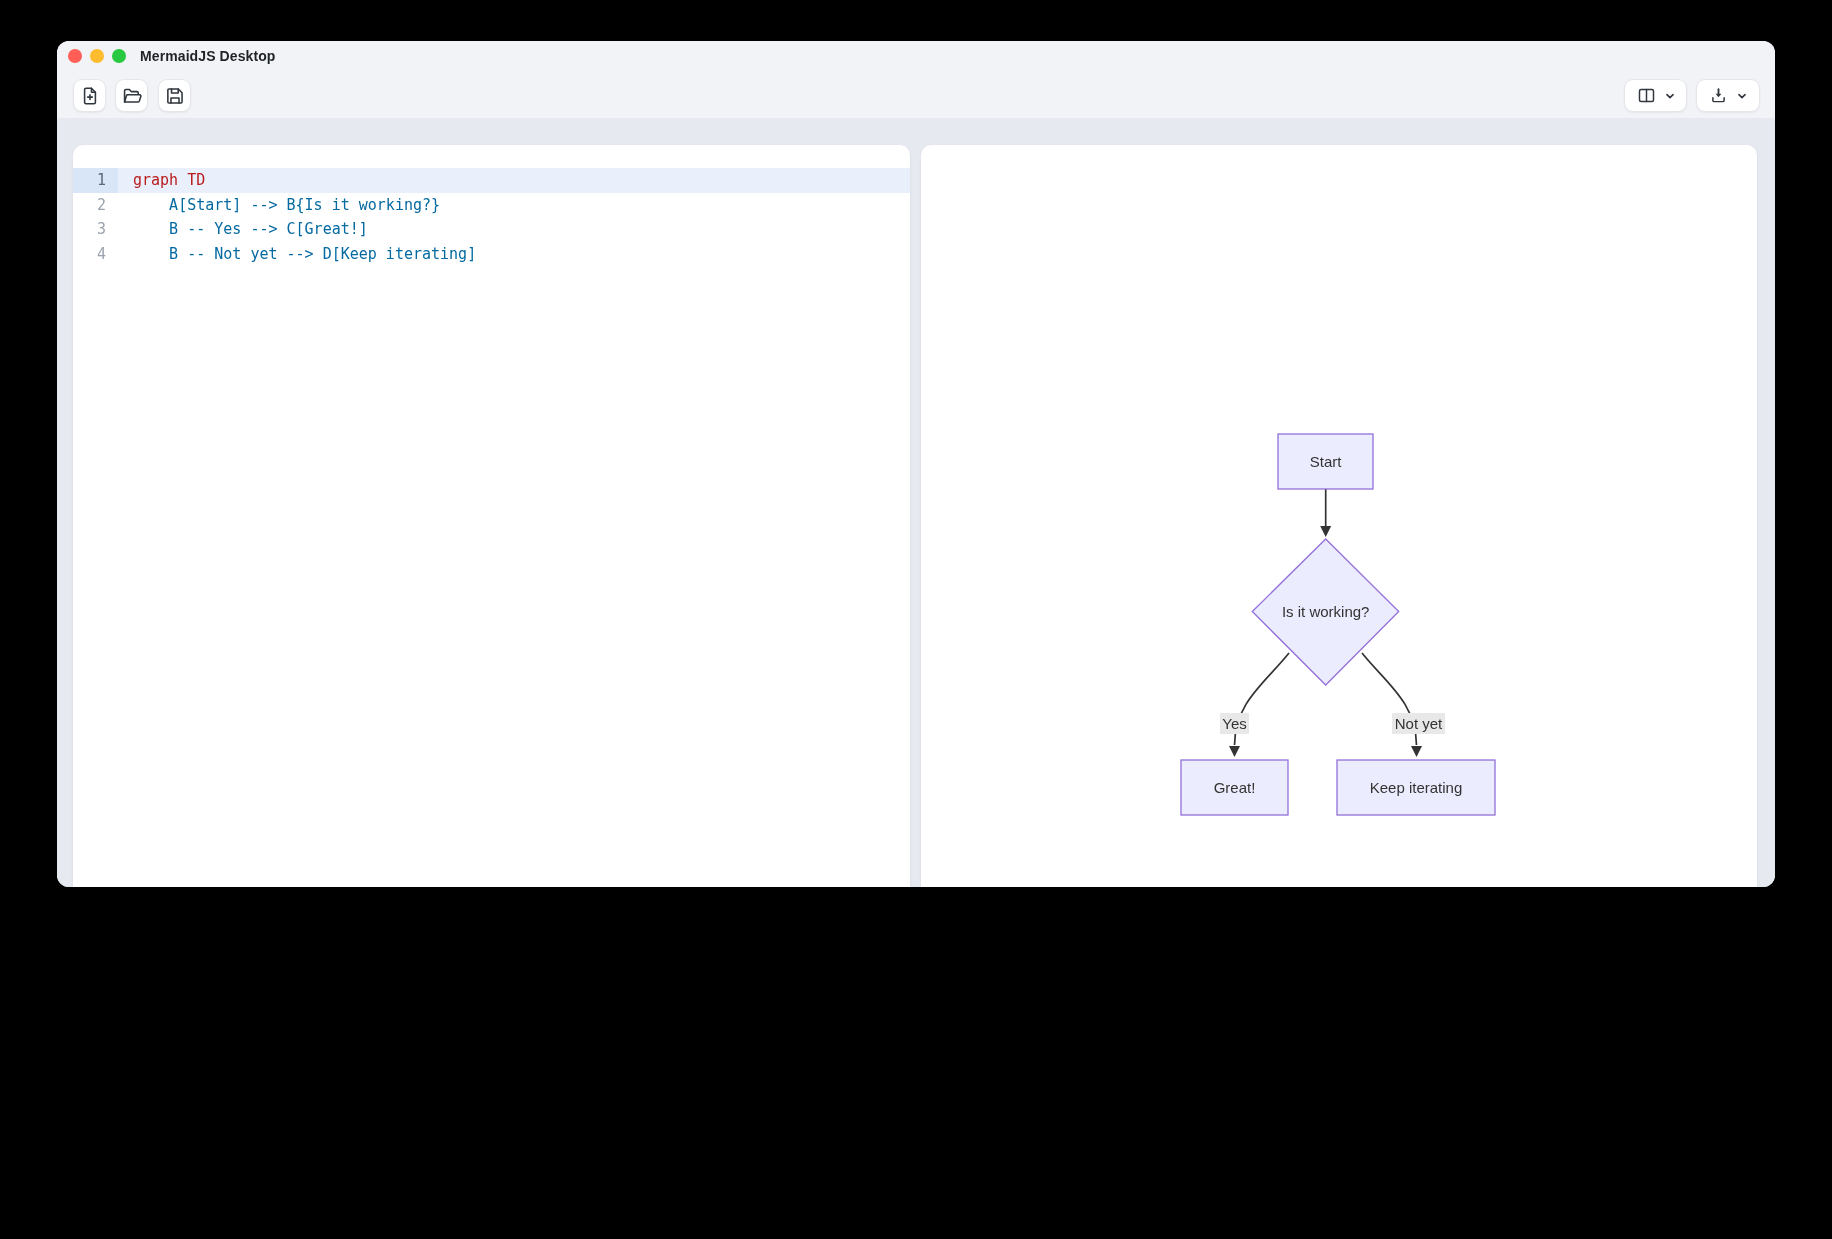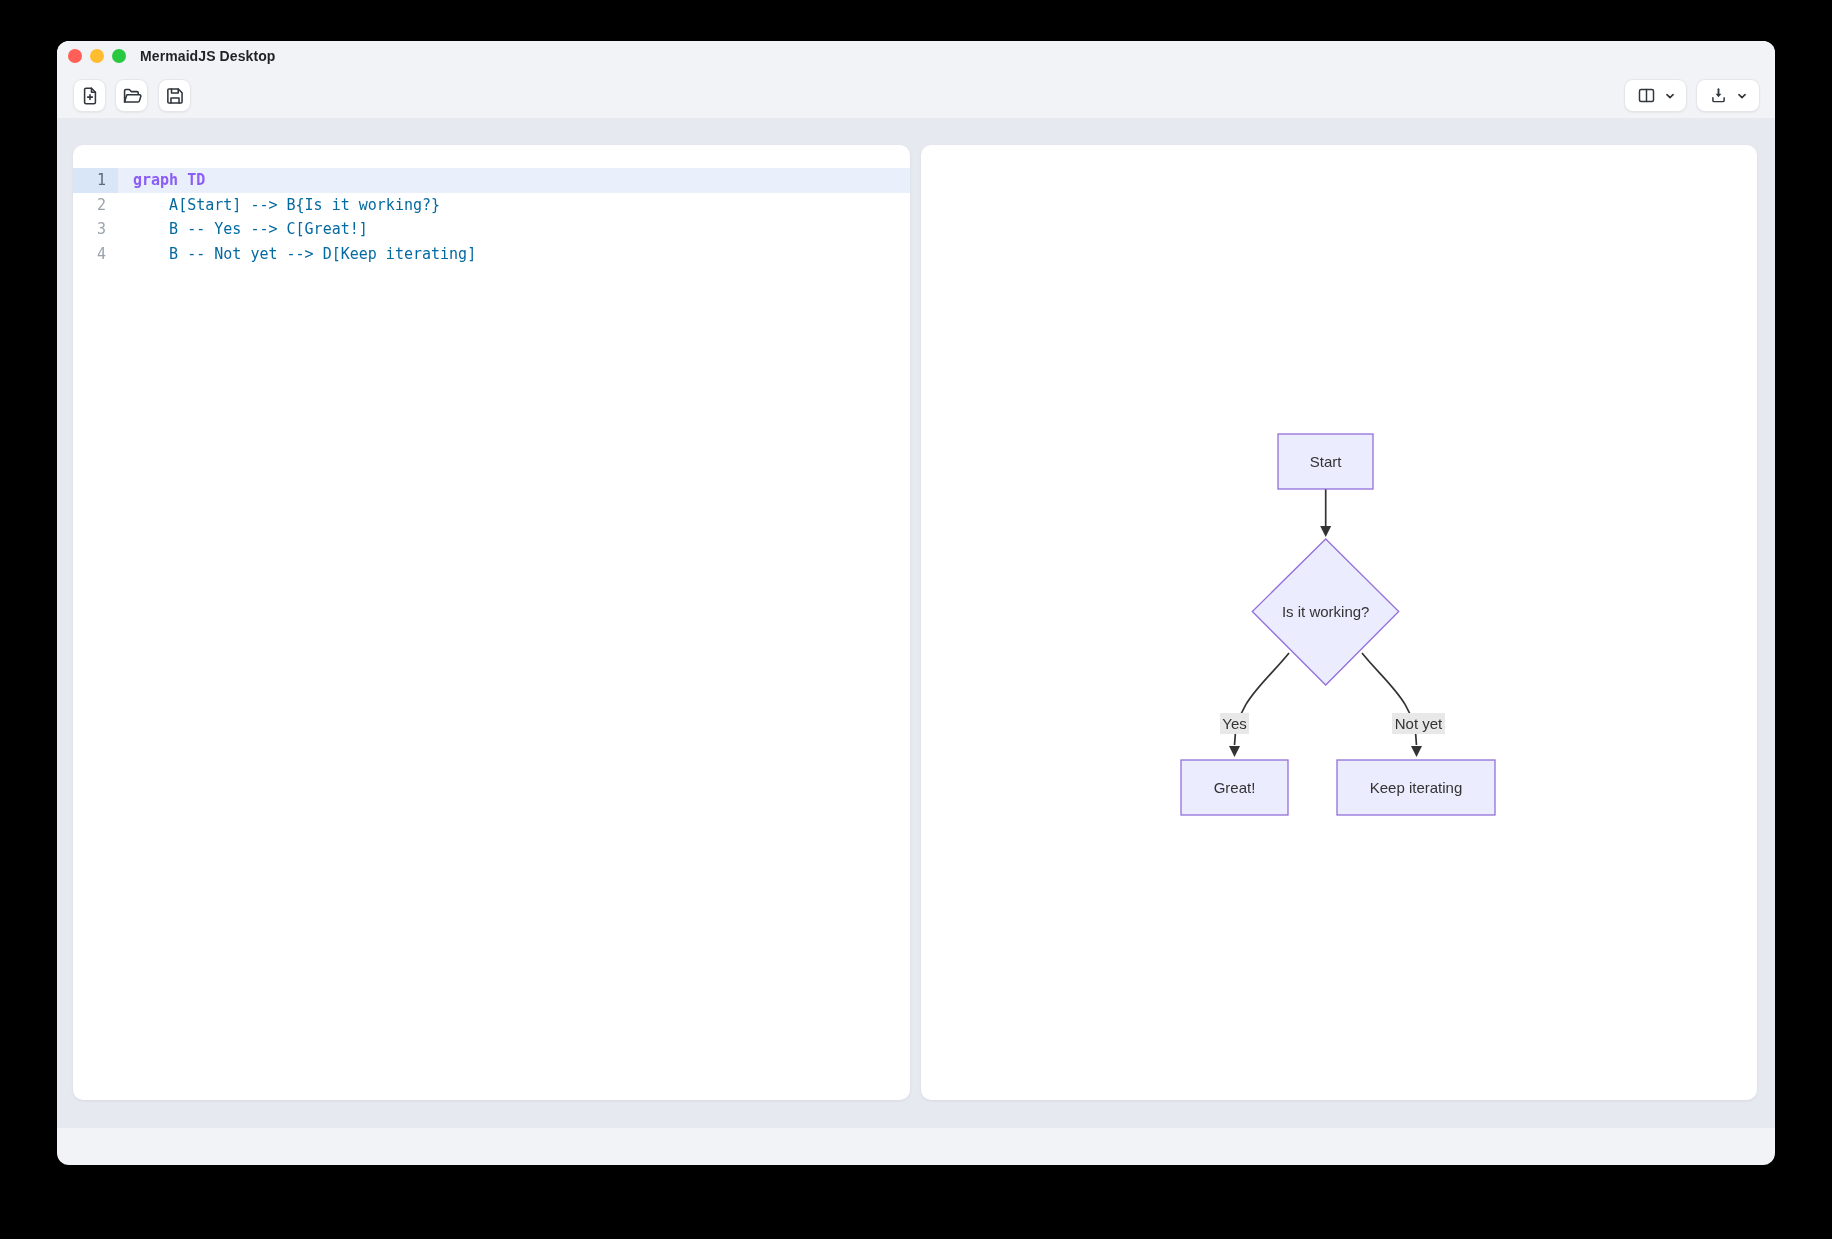--- a/index.html
+++ b/index.html
@@ -1,19 +1,19 @@
 <!DOCTYPE html>
 <html><head>
 <meta charset="utf-8">
 <style>
   * { margin:0; padding:0; box-sizing:border-box; }
   html,body { width:1832px; height:1239px; background:#000; font-family:"Liberation Sans", sans-serif; overflow:hidden; }
 
   .window {
-    position:absolute; left:57px; top:41px; width:1718px; height:1124px;
+    position:absolute; left:57px; top:41px; width:1718px; height:846px;
     background:#f2f3f6; border-radius:12px; overflow:hidden;
     box-shadow:0 18px 50px rgba(0,0,0,.55);
   }
 
   
   .chrome { position:absolute; left:0; top:0; width:100%; height:77px; background:#f2f3f6; }
   .traffic { position:absolute; top:8px; width:14px; height:14px; border-radius:50%; }
   .tl-red    { left:11px; background:#ff5f57; }
   .tl-yellow { left:33px; background:#febc2e; }
   .tl-green  { left:55px; background:#28c840; }
@@ -44,21 +44,21 @@
   .card-editor  { left:16px;  width:837px; }
   .card-preview { left:864px; width:836px; }
 
   
   .code-area { padding-top:23px; font-family:"DejaVu Sans Mono","Liberation Mono",monospace; font-size:15px; }
   .code-line { display:flex; line-height:24.5px; height:24.5px; cursor:text; }
   .ln { width:45px; padding-right:12px; text-align:right; color:#9aa3ad; flex:none; user-select:none; }
   .code { padding-left:15px; white-space:pre; color:#0369a1; }
   .code-line.active { background:#e9effb; }
   .code-line.active .ln { background:#d9e6f7; color:#5d6a78; }
-  .code.kw { color:#8b5cf6; font-weight:700; }
+  .code.kw { color:#b91c1c; font-weight:400; }
 
   
   .diagram-svg { position:absolute; left:0; top:0; }
   .node { fill:#ECECFF; stroke:#9370DB; stroke-width:1.3px; }
   .edge { fill:none; stroke:#333333; stroke-width:1.7px; }
   .arrowhead { fill:#333333; stroke:none; }
   .elabel-bg { fill:#e8e8e8; }
   .node-text, .elabel-text {
     font-family:"Liberation Sans", sans-serif; font-size:15px; fill:#333333;
     text-anchor:middle;

